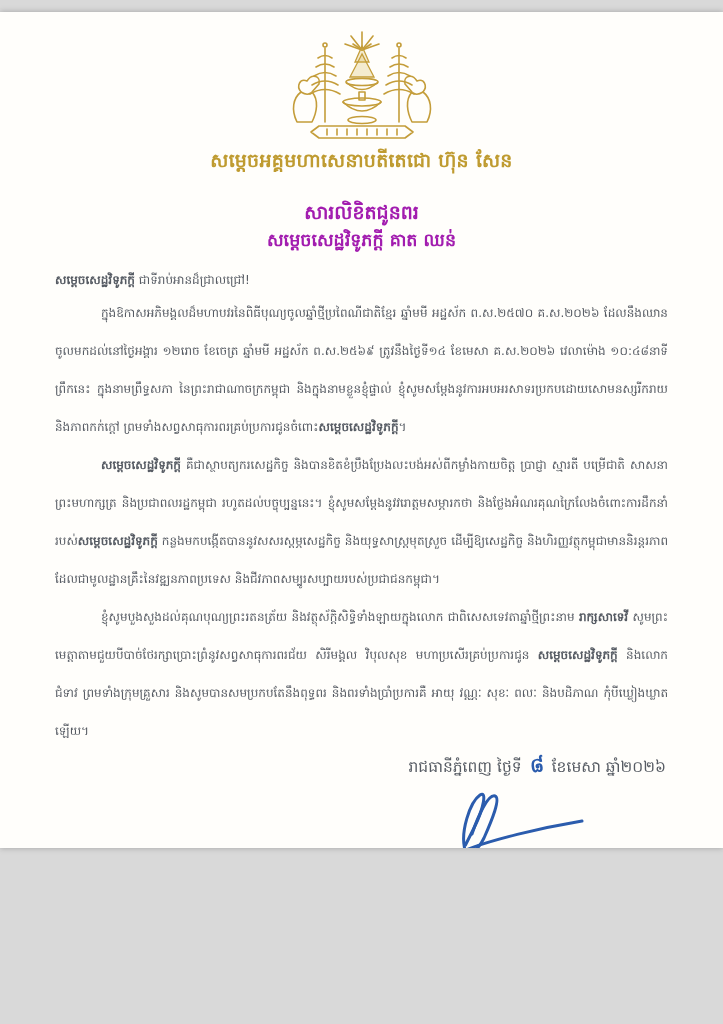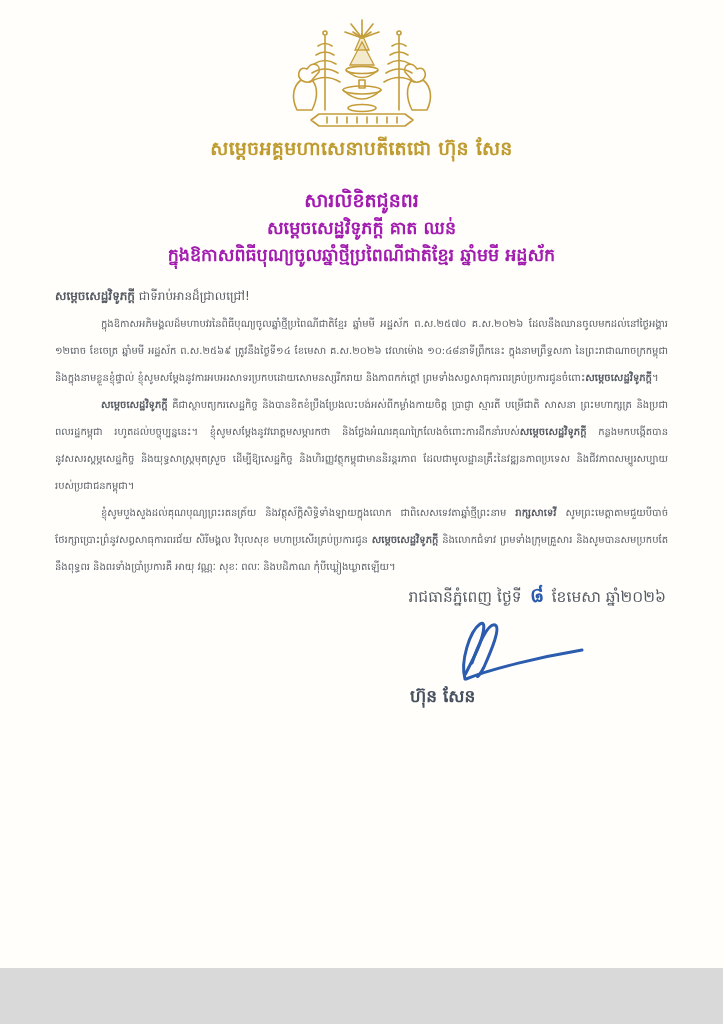--- a/index.html
+++ b/index.html
@@ -1,33 +1,33 @@
 <!DOCTYPE html>
 <html><head>
 <meta charset="utf-8">
 <style>
   html,body{margin:0;padding:0;background:#d9d9d9;}
   .page{
-    width:723px;height:968px;margin:0 auto;background:#fffefb;
+    width:723px;height:836px;margin:12px auto;background:#fffefb;
     position:relative;box-sizing:border-box;padding:16px 55px 0 55px;
     font-family:"DejaVu Sans",sans-serif;color:#565b63;overflow:hidden;
     box-shadow:0 0 6px rgba(0,0,0,.25);
   }
   .emblem-wrap{display:flex;justify-content:center;margin-top:2px;}
   .letterhead{
     text-align:center;color:#bf9b30;font-weight:bold;
     font-size:19px;line-height:29px;margin-top:4px;letter-spacing:.3px;
   }
   .title-block{
     text-align:center;color:#a21caf;font-weight:bold;
     margin-top:24px;font-size:17.5px;line-height:27.5px;
   }
   .title-main{font-size:19px;}
   .salutation{margin-top:13px;font-size:12px;line-height:27px;color:#565b63;}
-  .body-text{text-align:justify;font-size:10px;line-height:27px;}
+  .body-text{text-align:justify;font-size:12px;line-height:38px;}
   .para{margin:0;text-indent:46px;}
   .bold{font-weight:bold;}
   .dateline{text-align:right;font-size:15.5px;line-height:27.5px;margin-top:2px;padding-right:2px;}
   .handwritten-day{
     color:#2b5cad;font-weight:bold;font-size:20px;
     display:inline-block;transform:rotate(-5deg);padding:0 3px;
   }
   .sig-block{
     display:flex;flex-direction:column;align-items:flex-start;
     width:230px;margin-left:auto;margin-right:28px;margin-top:4px;
@@ -104,21 +104,20 @@
     </svg>
   </div>
 
   <div class="letterhead">
     <div>សម្តេចអគ្គមហាសេនាបតីតេជោ ហ៊ុន សែន</div>
   </div>
 
   <div class="title-block">
     <div class="title-main">សារលិខិតជូនពរ</div>
     <div>សម្តេចសេដ្ឋវិទូភក្តី គាត ឈន់</div>
-    <div>ក្នុងឱកាសពិធីបុណ្យចូលឆ្នាំថ្មីប្រពៃណីជាតិខ្មែរ ឆ្នាំមមី អដ្ឋស័ក</div>
   </div>
 
   <div class="salutation"><span class="bold">សម្តេចសេដ្ឋវិទូភក្តី</span><span> ជាទីរាប់អានដ៏ជ្រាលជ្រៅ!</span></div>
 
   <div class="body-text">
       <p class="para"><span>ក្នុងឱកាសអភិមង្គលដ៏មហាបវរនៃពិធីបុណ្យចូលឆ្នាំថ្មីប្រពៃណីជាតិខ្មែរ ឆ្នាំមមី អដ្ឋស័ក ព.ស.២៥៧០ គ.ស.២០២៦ ដែលនឹងឈានចូលមកដល់នៅថ្ងៃអង្គារ ១២រោច ខែចេត្រ ឆ្នាំមមី អដ្ឋស័ក ព.ស.២៥៦៩ ត្រូវនឹងថ្ងៃទី១៤ ខែមេសា គ.ស.២០២៦ វេលាម៉ោង ១០:៤៨នាទីព្រឹកនេះ ក្នុងនាមព្រឹទ្ធសភា នៃព្រះរាជាណាចក្រកម្ពុជា និងក្នុងនាមខ្លួនខ្ញុំផ្ទាល់ ខ្ញុំសូមសម្តែងនូវការអបអរសាទរប្រកបដោយសោមនស្សរីករាយ និងភាពកក់ក្តៅ ព្រមទាំងសព្វសាធុការពរគ្រប់ប្រការជូនចំពោះ</span><span class="bold">សម្តេចសេដ្ឋវិទូភក្តី</span><span>។</span></p>
       <p class="para"><span class="bold">សម្តេចសេដ្ឋវិទូភក្តី</span><span> គឺជាស្ថាបត្យករសេដ្ឋកិច្ច និងបានខិតខំប្រឹងប្រែងលះបង់អស់ពីកម្លាំងកាយចិត្ត ប្រាជ្ញា ស្មារតី បម្រើជាតិ សាសនា ព្រះមហាក្សត្រ និងប្រជាពលរដ្ឋកម្ពុជា រហូតដល់បច្ចុប្បន្ននេះ។ ខ្ញុំសូមសម្តែងនូវវរោត្តមសម្ភារកថា និងថ្លែងអំណរគុណក្រៃលែងចំពោះការដឹកនាំរបស់</span><span class="bold">សម្តេចសេដ្ឋវិទូភក្តី</span><span> កន្លងមកបង្កើតបាននូវសសរស្តម្ភសេដ្ឋកិច្ច និងយុទ្ធសាស្ត្រមុតស្រួច ដើម្បីឱ្យសេដ្ឋកិច្ច និងហិរញ្ញវត្ថុកម្ពុជាមាននិរន្តរភាព ដែលជាមូលដ្ឋានគ្រឹះនៃវឌ្ឍនភាពប្រទេស និងជីវភាពសម្បូរសប្បាយរបស់ប្រជាជនកម្ពុជា។</span></p>
       <p class="para"><span>ខ្ញុំសូមបួងសួងដល់គុណបុណ្យព្រះរតនត្រ័យ និងវត្ថុស័ក្តិសិទ្ធិទាំងឡាយក្នុងលោក ជាពិសេសទេវតាឆ្នាំថ្មីព្រះនាម </span><span class="bold">រាក្សសាទេវី</span><span> សូមព្រះមេត្តាតាមជួយបីបាច់ថែរក្សាប្រោះព្រំនូវសព្វសាធុការពរជ័យ សិរីមង្គល វិបុលសុខ មហាប្រសើរគ្រប់ប្រការជូន </span><span class="bold">សម្តេចសេដ្ឋវិទូភក្តី</span><span> និងលោកជំទាវ ព្រមទាំងក្រុមគ្រួសារ និងសូមបានសមប្រកបតែនឹងពុទ្ធពរ និងពរទាំងប្រាំប្រការគឺ អាយុ វណ្ណៈ សុខៈ ពលៈ និងបដិភាណ កុំបីឃ្លៀងឃ្លាតឡើយ។</span></p>
     </div>
 

